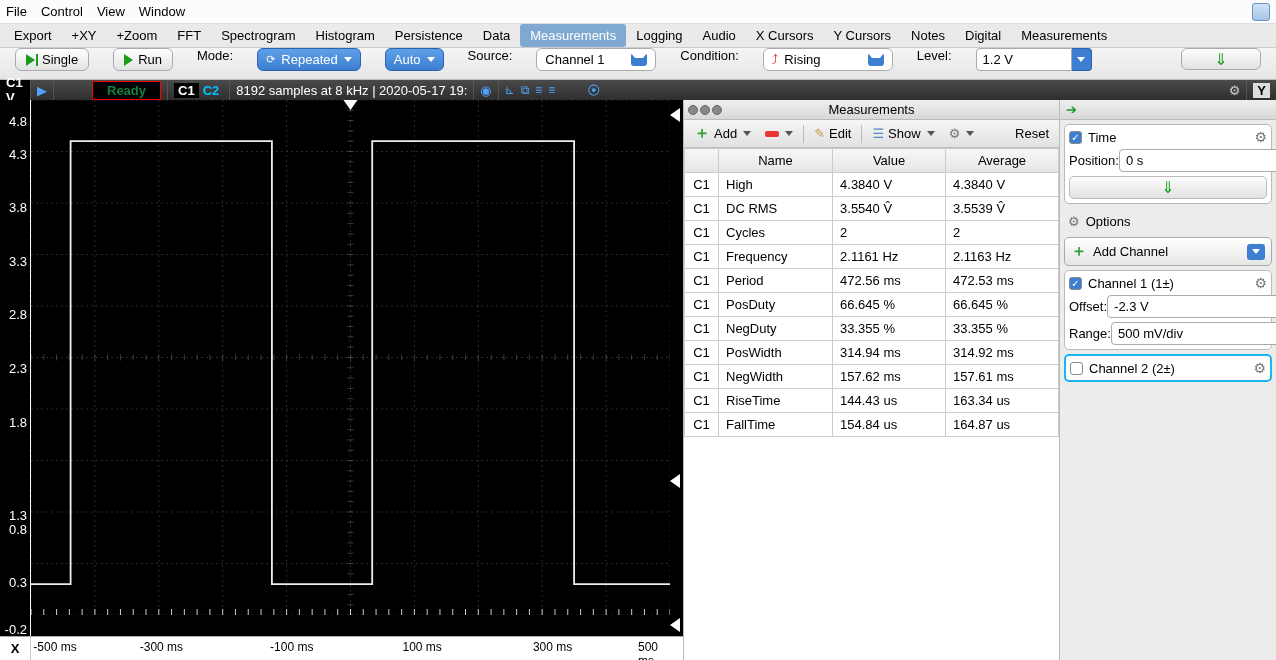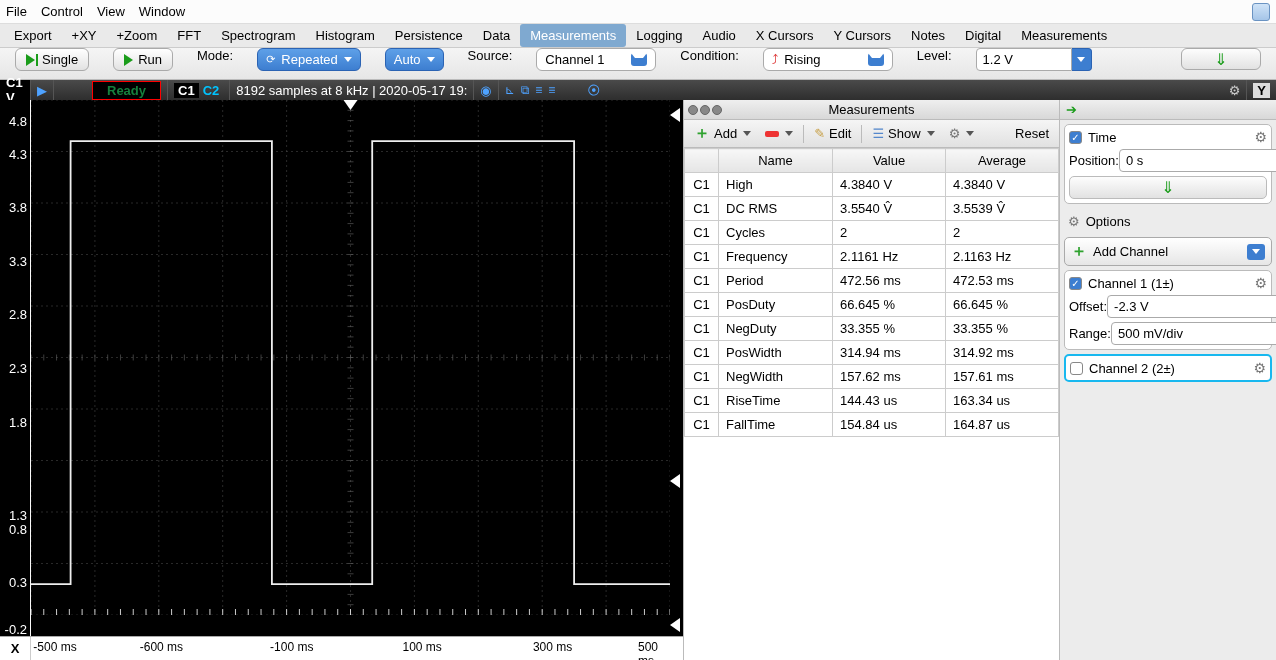--- a/index.html
+++ b/index.html
@@ -394,21 +394,21 @@
       <div class="rside">
         <div class="tri" style="top:8px"></div>
         <div class="tri" style="top:374px"></div>
         <div class="tri" style="bottom:4px"></div>
       </div>
     </div>
     <div class="xaxis">
       <div class="corner">X</div>
       <div style="flex:1;position:relative" id="xaxis-ticks">
           <div class="xlab" style="left: 24px;">-500 ms</div>
-          <div class="xlab" style="left: 20%;">-600 ms</div>
+          <div class="xlab" style="left: 20%;">-300 ms</div>
           <div class="xlab" style="left: 40%;">-100 ms</div>
           <div class="xlab" style="left: 60%;">100 ms</div>
           <div class="xlab" style="left: 80%;">300 ms</div>
           <div class="xlab" style="left: calc(100% - 30px);">500 ms</div>
         </div>
     </div>
   </div>
 
   <div class="meas">
     <div class="meas-head">

